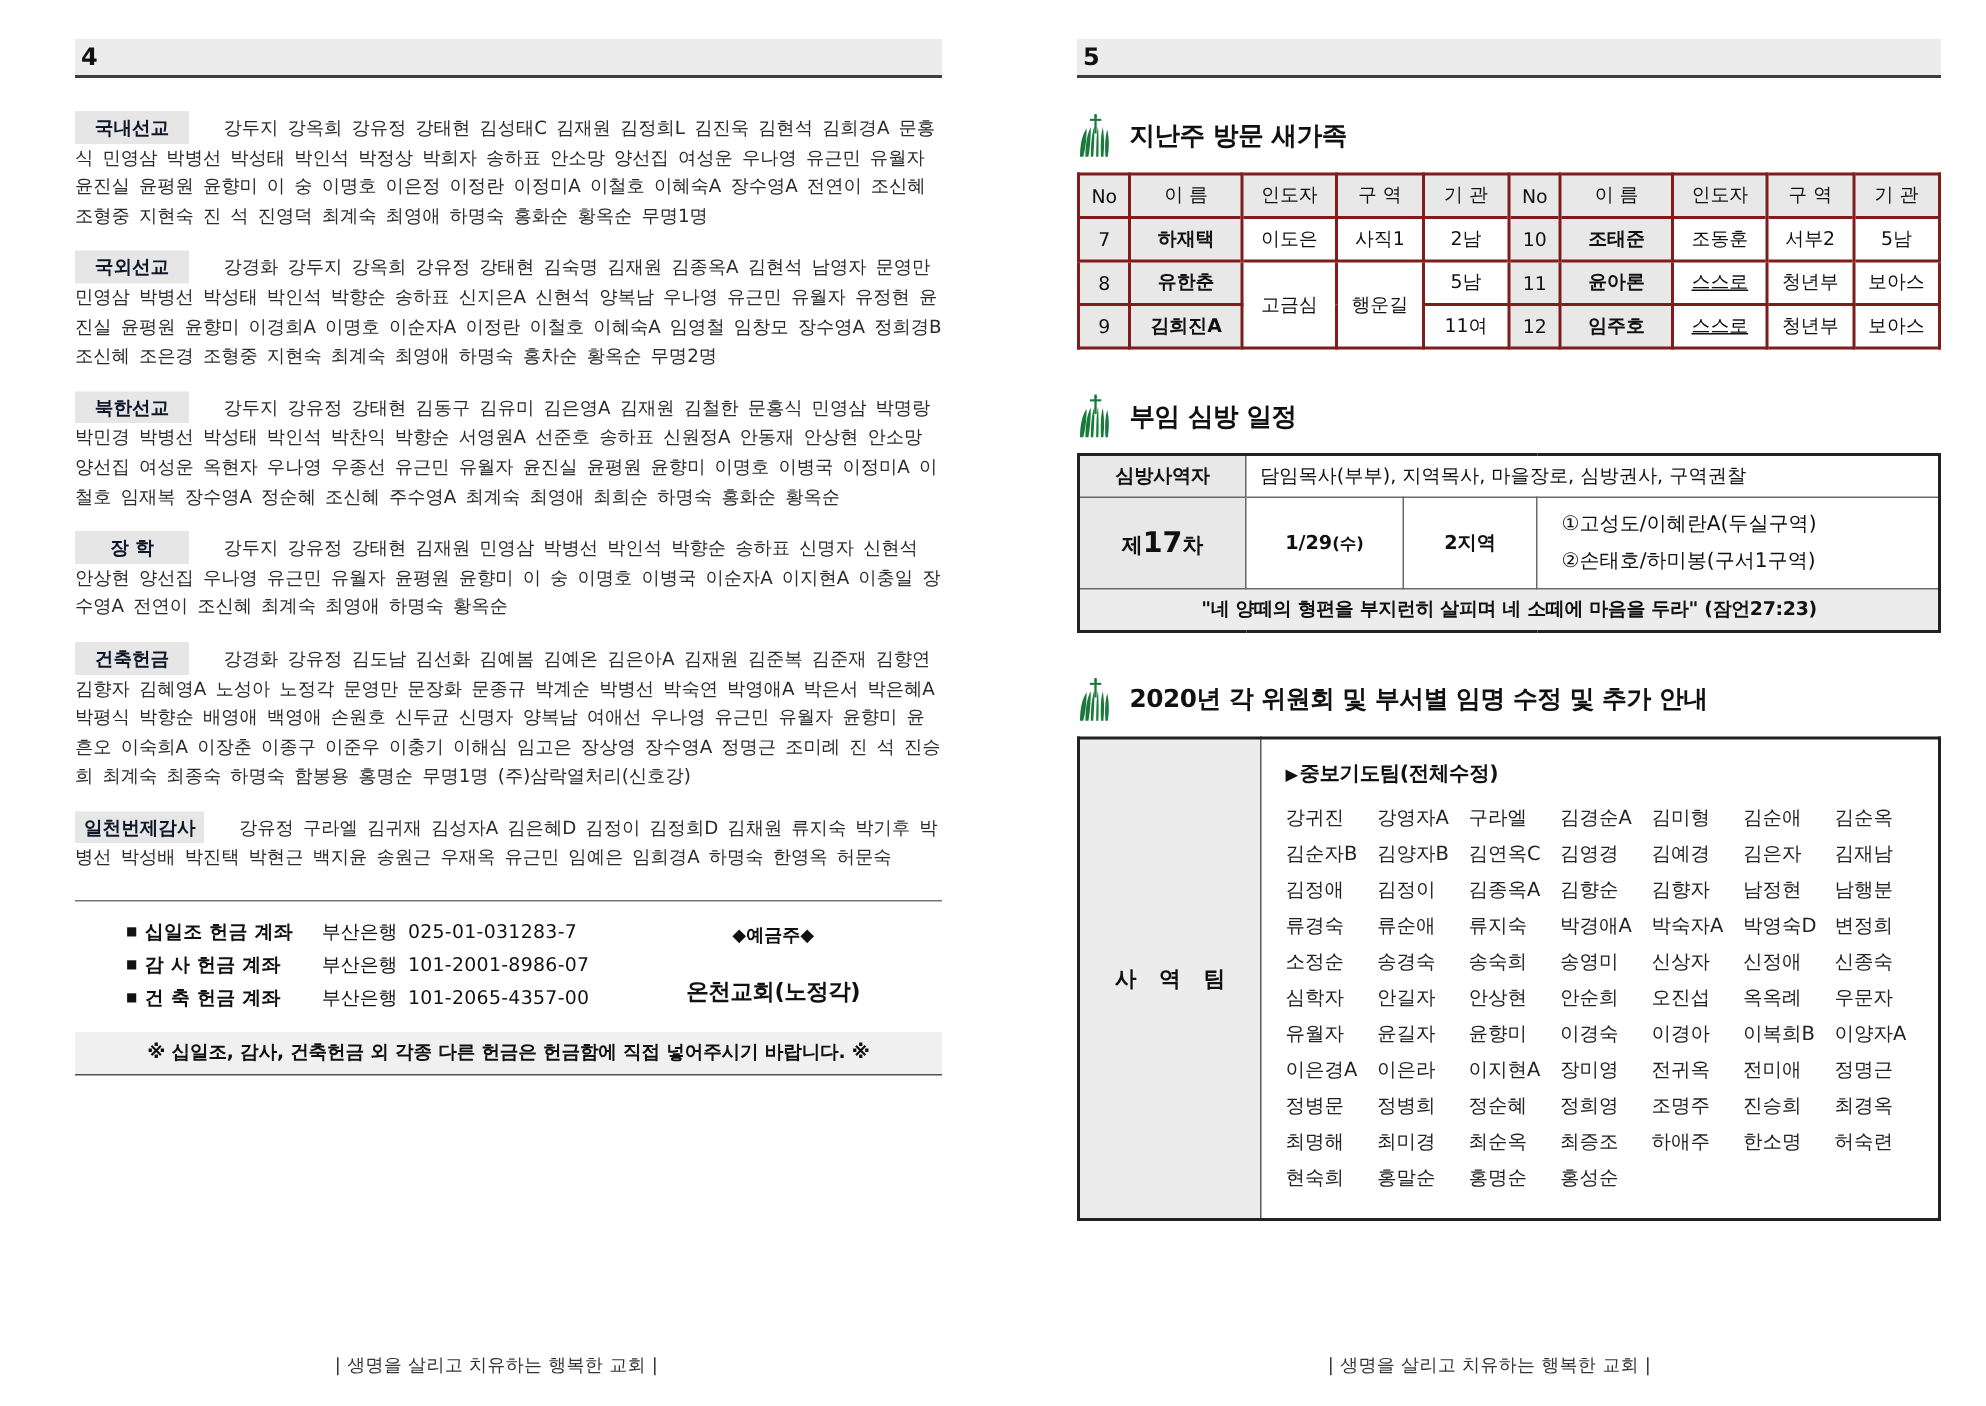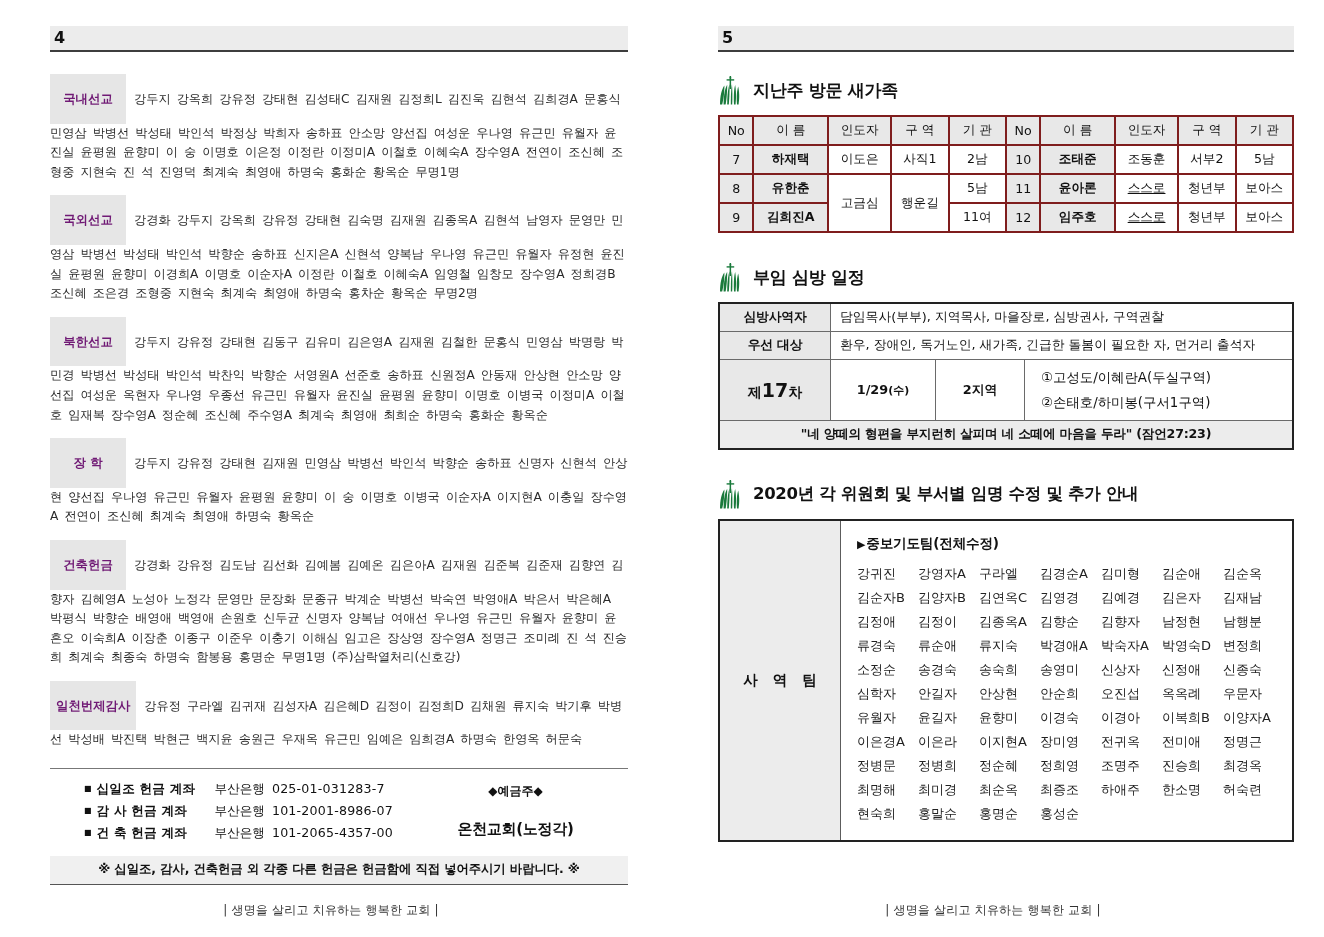--- a/index.html
+++ b/index.html
@@ -53,25 +53,25 @@
     font-size: 12.2px;
     line-height: 19.6px;
     color: #2a2a2a;
     text-align: left;
     word-spacing: 2.2px;
   }
   .offer-tag {
     display: inline-block;
     background: #e6e6e6;
     font-weight: bold;
-    color: #701a75;
+    color: #0f172a;
     font-size: 12.4px;
     text-align: center;
-    padding: 15px 6px;
-    margin-right: 8px;
+    padding: 1px 6px;
+    margin-right: 23px;
     min-width: 64px;
     letter-spacing: 0;
     word-spacing: normal;
   }
 
   
   .accounts-wrap {
     margin-top: 18px;
     border-top: 1.5px solid #777;
     padding-top: 10px;
@@ -442,24 +442,20 @@
           </svg>
         </span>
         <span class="sec-title">부임 심방 일정</span>
       </div>
 
       <table class="tbl-visit">
         <tbody>
           <tr>
             <td class="lbl">심방사역자</td>
             <td colspan="3">담임목사(부부), 지역목사, 마을장로, 심방권사, 구역권찰</td>
-          </tr>
-          <tr>
-            <td class="lbl">우선 대상</td>
-            <td colspan="3">환우, 장애인, 독거노인, 새가족, 긴급한 돌봄이 필요한 자, 먼거리 출석자</td>
           </tr>
           <tr>
             <td class="cha"><span>제</span><span class="big">17</span><span>차</span></td>
             <td class="date"><span>1/29</span><span class="sfx">(수)</span></td>
             <td class="zone">2지역</td>
             <td class="items">
               <div>①고성도/이혜란A(두실구역)</div>
               <div>②손태호/하미봉(구서1구역)</div>
             </td>
           </tr>

